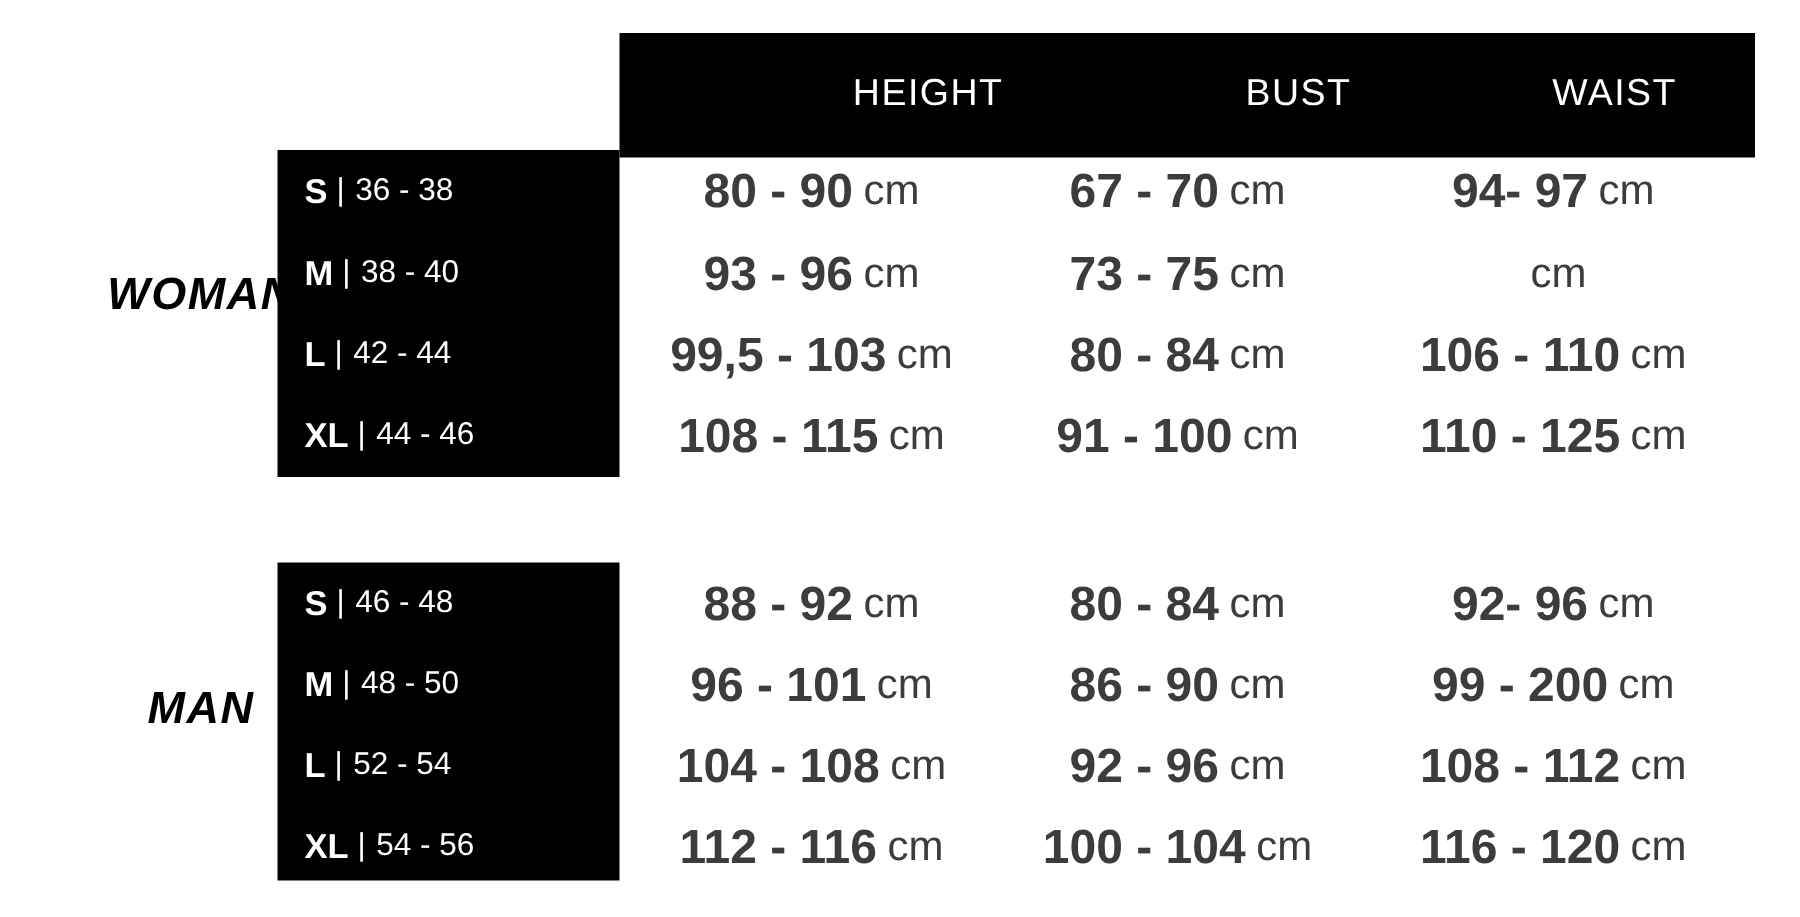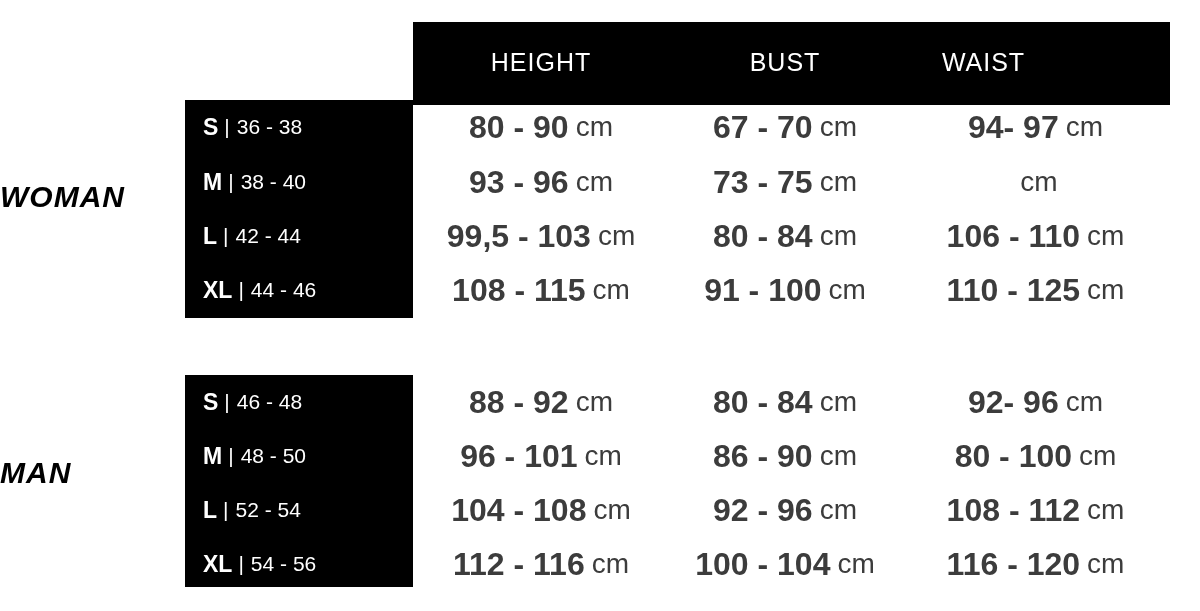--- a/index.html
+++ b/index.html
@@ -39,37 +39,38 @@
   .size-block.man   { top: 375px; height: 212px; }
 
   
   .col-head {
     position: absolute;
     top: 48px;
     color: #ffffff;
     font-size: 25px;
     font-weight: 400;
     letter-spacing: 1px;
-    text-align: center;
+    text-align: right;
     white-space: nowrap;
   }
   .col-head.c1 { left: 413px; width: 256px; }
   .col-head.c2 { left: 669px; width: 232px; }
   .col-head.c3 { left: 849px; width: 269px; }
 
   
   .group-label {
     position: absolute;
     font-size: 30px;
     font-weight: bold;
     font-style: italic;
     color: #000000;
     letter-spacing: 1px;
-    text-align: left;
+    text-align: center;
     white-space: nowrap;
+    padding-left: 48px;
   }
   .group-label.woman { left: 0px; top: 180px; width: 172px; }
   .group-label.man   { left: 0px; top: 456px; width: 172px; font-style: italic; }
 
   
   .row {
     position: absolute;
     left: 185px;
     width: 985px;
     height: 54px;
@@ -249,21 +250,21 @@
     </div>
     <div class="meas m1">
       <span class="v">96 - 101</span>
       <span class="u">cm</span>
     </div>
     <div class="meas m2">
       <span class="v">86 - 90</span>
       <span class="u">cm</span>
     </div>
     <div class="meas m3">
-      <span class="v">80 - 100</span>
+      <span class="v">99 - 200</span>
       <span class="u">cm</span>
     </div>
   </div>
 
   <div class="row" style="top:483px;">
     <div class="size-cell">
       <span class="sz">L</span>
       <span class="sep">|</span>
       <span class="eu">52 - 54</span>
     </div>

